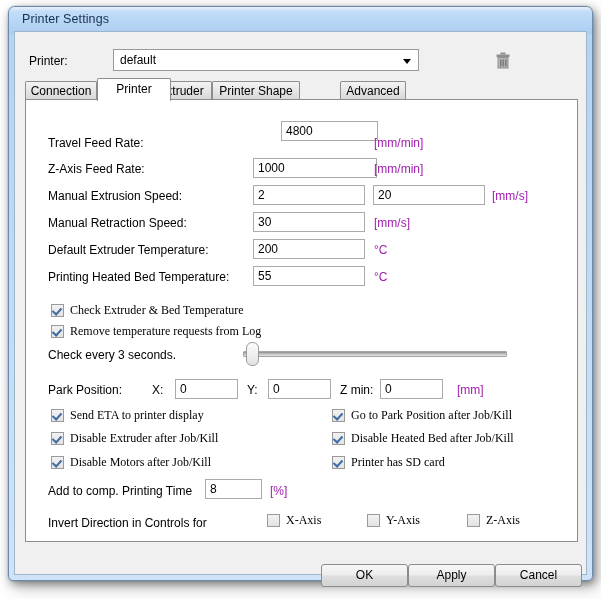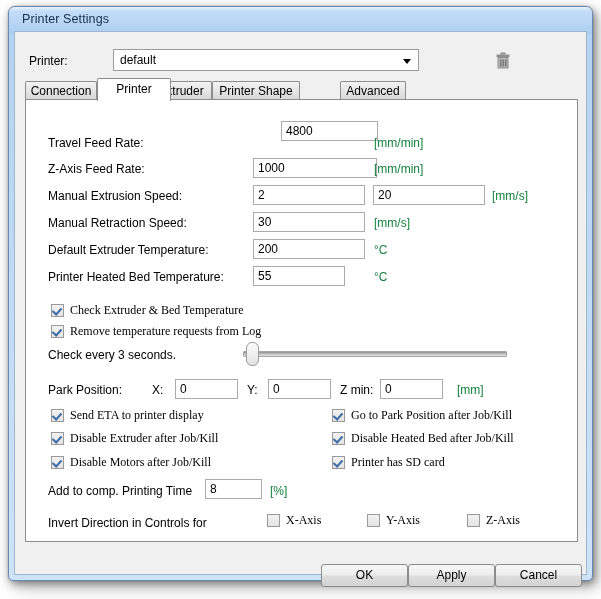--- a/index.html
+++ b/index.html
@@ -156,21 +156,21 @@
     font-size: 12px;
     line-height: 18px;
     padding-left: 4px;
     color: #000;
     white-space: nowrap;
     overflow: hidden;
   }
   .unit {
     position: absolute;
     font-size: 12px;
-    color: #15803d;
+    color: #a21caf;
     white-space: nowrap;
     text-align: right;
   }
 
   
   .cbrow { position: absolute; height: 14px; }
   .cbox {
     position: absolute;
     left: 0; top: 0;
     width: 13px; height: 13px;
@@ -294,22 +294,22 @@
     <div class="unit" style="left:477px;top:157px;">[mm/s]</div>
 
     <div class="lbl" style="left:33px;top:184px;">Manual Retraction Speed:</div>
     <div class="txt" style="left:238px;top:180px;width:112px;">30</div>
     <div class="unit" style="left:359px;top:184px;">[mm/s]</div>
 
     <div class="lbl" style="left:33px;top:211px;">Default Extruder Temperature:</div>
     <div class="txt" style="left:238px;top:207px;width:112px;">200</div>
     <div class="unit" style="left:359px;top:211px;">°C</div>
 
-    <div class="lbl" style="left:33px;top:238px;">Printer Heated Bed Temperature:</div>
-    <div class="txt" style="left:238px;top:234px;width:92px;">55</div>
+    <div class="lbl" style="left:33px;top:238px;">Printing Heated Bed Temperature:</div>
+    <div class="txt" style="left:238px;top:234px;width:112px;">55</div>
     <div class="unit" style="left:359px;top:238px;">°C</div>
 
     <div class="cbrow" style="left:36px;top:272px;">
       <div class="cbox checked"></div>
       <div class="cblabel">Check Extruder &amp; Bed Temperature</div>
     </div>
 
     <div class="cbrow" style="left:36px;top:293px;">
       <div class="cbox checked"></div>
       <div class="cblabel">Remove temperature requests from Log</div>

